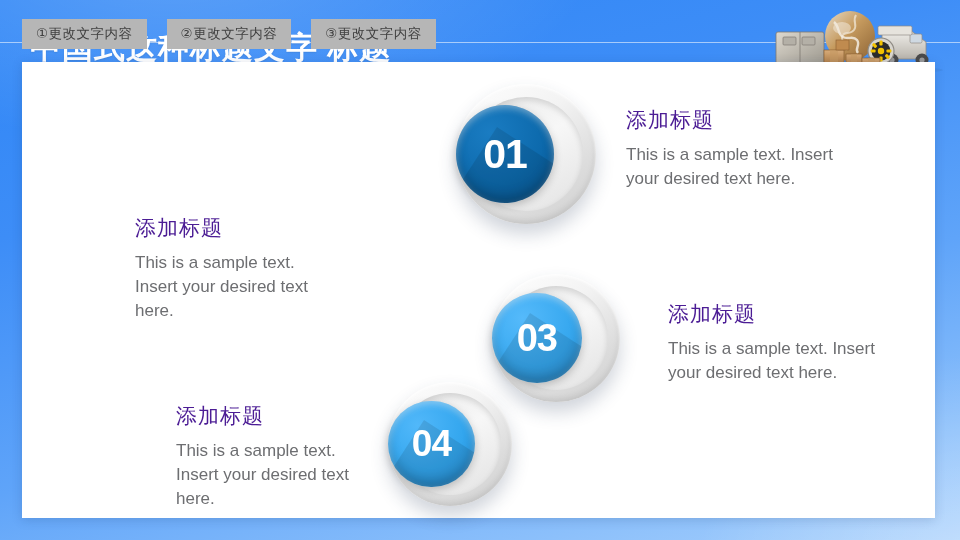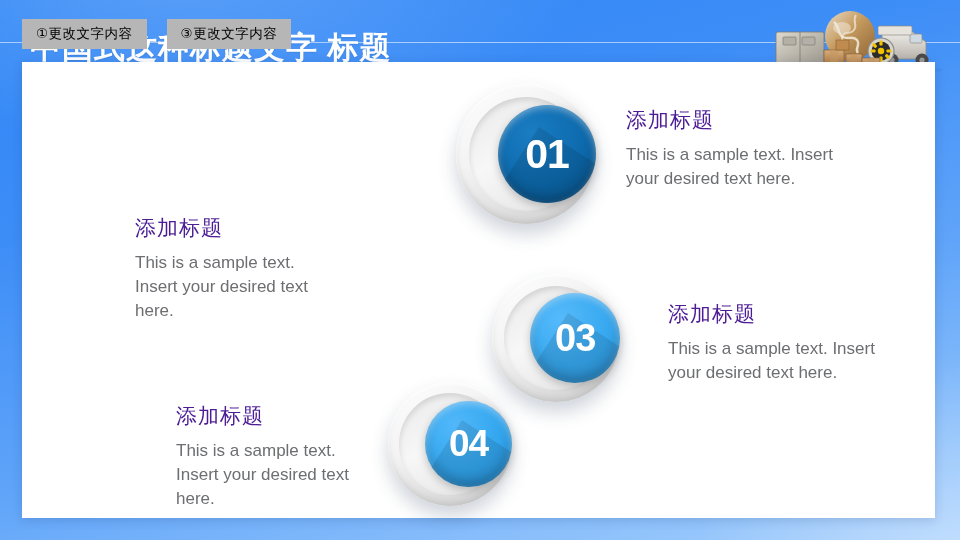--- a/index.html
+++ b/index.html
@@ -35,21 +35,21 @@
     text-shadow:0 1px 2px rgba(0,0,0,.10);
   }
 
   
   .tabs{
     position:absolute; left:22px; top:19px;
     display:flex; align-items:stretch; height:30px;
   }
   .tab{
     background:#b6b6b6;
-    color:#000000;
+    color:#404040;
     font-size:13.5px;
     display:flex; align-items:center; justify-content:center;
     padding:0 14px;
     white-space:nowrap;
     letter-spacing:.5px;
   }
   .tab + .tab { margin-left:20px; }
 
   
   .art{ position:absolute; right:2px; top:6px; width:206px; height:68px; }
@@ -64,21 +64,21 @@
 
   
   .node{ position:absolute; }
   .ring{
     position:relative; border-radius:50%;
     background:linear-gradient(145deg,#ffffff 0%,#f3f3f3 38%,#dcdcdc 72%,#cfcfcf 100%);
     box-shadow:
       0 10px 18px rgba(40,60,90,.22),
       inset 0 2px 3px rgba(255,255,255,.95),
       inset 0 -3px 6px rgba(0,0,0,.10);
-    display:flex; align-items:center; justify-content:flex-end;
+    display:flex; align-items:center; justify-content:flex-start;
   }
   .ring::before{
     content:""; position:absolute; border-radius:50%;
     inset:9%;
     background:linear-gradient(150deg,#e9e9e9 0%,#f7f7f7 45%,#e2e2e2 100%);
     box-shadow:inset 0 3px 6px rgba(0,0,0,.13);
   }
   .disc{
     position:relative; border-radius:50%;
     width:70%; height:70%;
@@ -183,20 +183,21 @@
       <rect x="110" y="52" width="18" height="11" fill="url(#boxG)" stroke="#8a5f31" stroke-width=".7"></rect>
       <rect x="116" y="52" width="7" height="11" fill="#c59a63" opacity=".6"></rect>
       <rect x="84" y="34" width="13" height="10" fill="#c08b4f" stroke="#8a5f31" stroke-width=".6"></rect>
 
       <ellipse cx="103" cy="64" rx="88" ry="4" fill="#3a6fb0" opacity=".18"></ellipse>
     </svg>
   </div>
 
   <div class="tabs">
     <div class="tab">①更改文字内容</div>
+    <div class="tab">②更改文字内容</div>
     <div class="tab">③更改文字内容</div>
   </div>
 
   <div class="card">
 
     <div class="node" style="left:434px; top:22px; width:140px; height:140px;">
       <div class="ring" style="width:140px;height:140px;">
         <div class="disc" style="background:radial-gradient(circle at 34% 28%,#1a7cc2 0%,#0d6aad 55%,#0a5691 100%);">
           <span class="num" style="font-size:41px;">01</span>
         </div>

